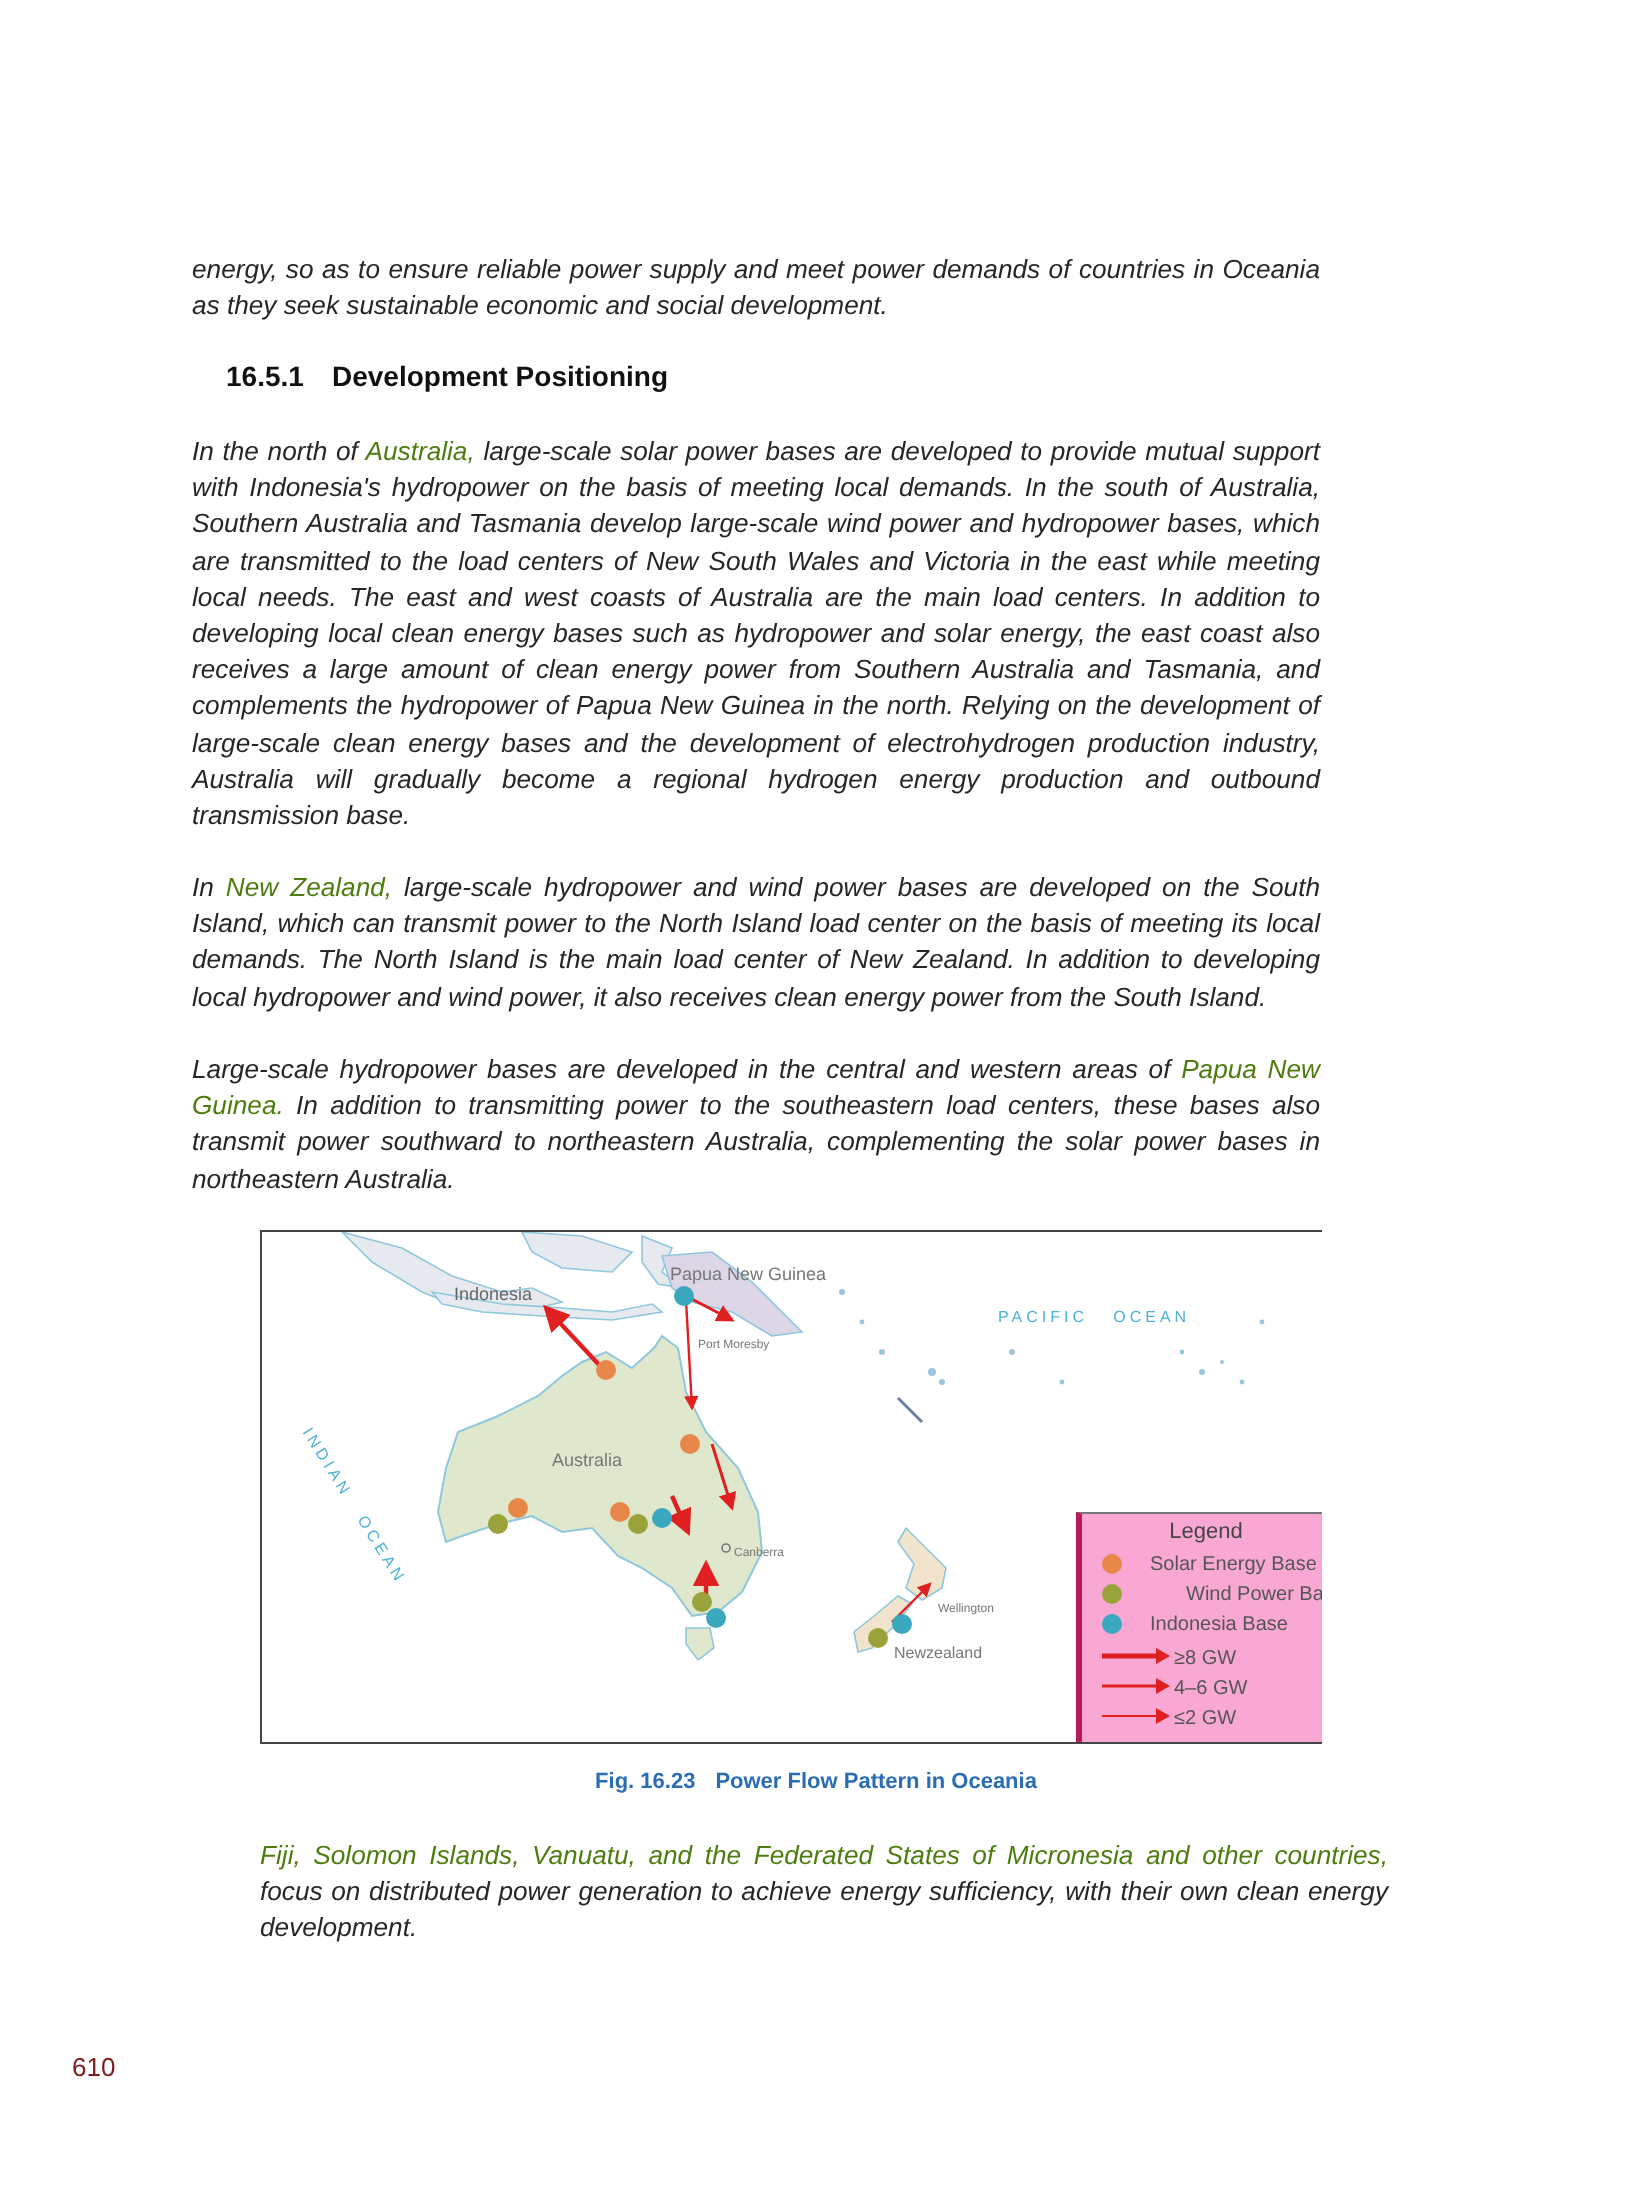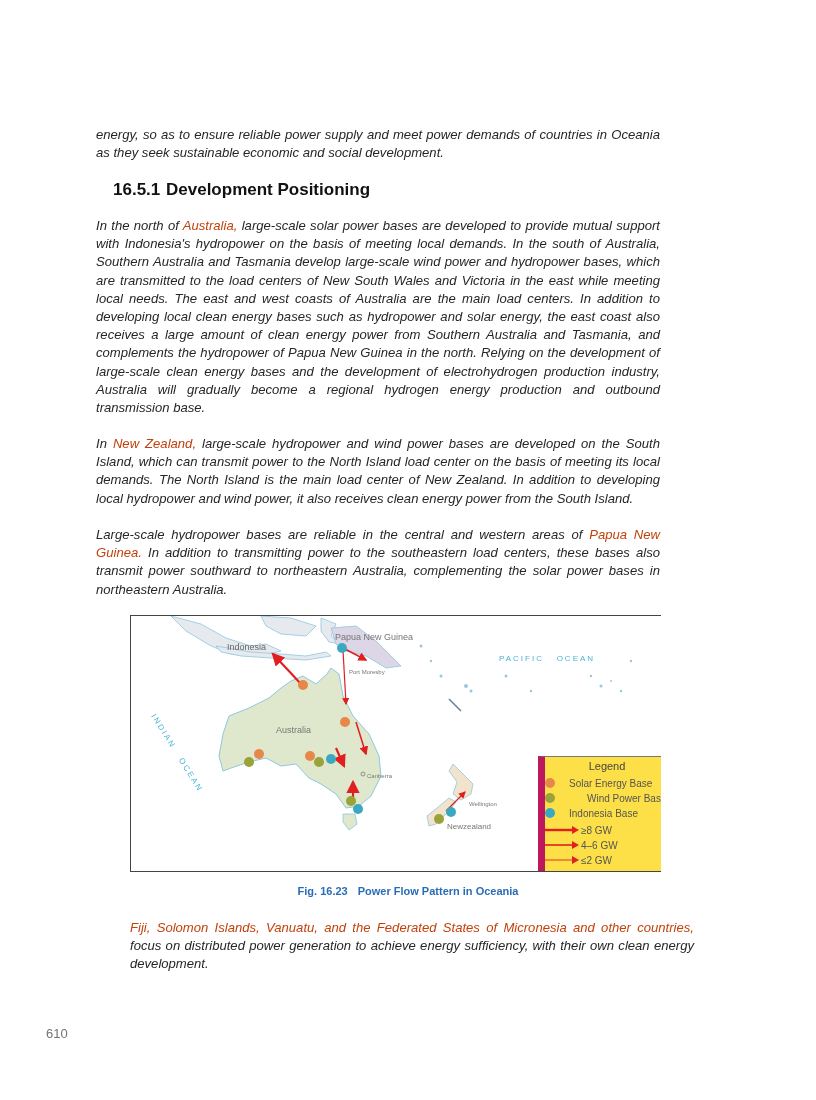--- a/index.html
+++ b/index.html
@@ -1,53 +1,53 @@
 <!DOCTYPE html>
 <html><head>
 <meta charset="utf-8">
 <style>
   html, body { margin: 0; padding: 0; background: #ffffff; }
   body { width: 816px; height: 1100px; position: relative; overflow: hidden;
          font-family: "Liberation Sans", sans-serif; color: #222; }
   .para { position: absolute; left: 96px; width: 564px; font-size: 13.1px;
           line-height: 18.2px; text-align: justify; color: #262626; margin: 0; font-style: italic; }
-  .para b { font-weight: normal; color: #c2410c; }
-  .heading { position: absolute; left: 113px; top: 180px; font-size: 17px;
+  .para b { font-weight: normal; color: #4d7c0f; }
+  .heading { position: absolute; left: 113px; top: 180px; font-size: 14px;
              font-weight: bold; color: #111; margin: 0; }
   .heading .num { display: inline-block; width: 53px; }
   .figure { position: absolute; left: 130px; top: 615px; width: 530px; height: 255px;
             border: 1px solid #444; border-right: none; background: #fff; overflow: hidden; }
   .caption { position: absolute; left: 0; width: 816px; top: 885px; text-align: center;
              font-size: 11px; font-weight: bold; color: #2a6db5; }
   .caption .lbl { margin-right: 10px; }
-  .pagenum { position: absolute; left: 46px; top: 1026px; font-size: 13px; color: #737373; }
+  .pagenum { position: absolute; left: 36px; top: 1026px; font-size: 13px; color: #7f1d1d; }
   .legend { position: absolute; left: 407px; top: 140px; width: 124px; height: 116px;
-            background: #fde047; border-left: 7px solid #be185d; border-top: 1px solid #777; padding-left: 28px; }
+            background: #f9a8d4; border-left: 3px solid #be185d; border-top: 1px solid #777; padding-left: 28px; }
   .legend-title { position: absolute; top: 3px; left: 0; width: 124px; text-align: center;
                   font-size: 11px; color: #444; }
-  .legend-row { position: absolute; left: 0; font-size: 10px; color: #555; height: 12px;
-                display: flex; align-items: center; }
+  .legend-row { position: absolute; left: 10px; font-size: 10px; color: #555; height: 12px;
+                display: flex; }
   .legend-row .dot { width: 10px; height: 10px; border-radius: 50%; margin-right: 14px; }
   .legend-row .arrow { margin-right: 2px; }
   svg text { font-family: "Liberation Sans", sans-serif; }
 </style>
 </head>
 <body>
 
 <p class="para" style="top:126px;">energy, so as to ensure reliable power supply and meet power demands of countries in Oceania as they seek sustainable economic and social development.</p>
 
 <h3 class="heading">
   <span class="num">16.5.1</span><span>Development Positioning</span>
 </h3>
 
 <p class="para" style="top:217px;"><span>In the north of </span><b>Australia,</b><span> large-scale solar power bases are developed to provide mutual support with Indonesia's hydropower on the basis of meeting local demands. In the south of Australia, Southern Australia and Tasmania develop large-scale wind power and hydropower bases, which are transmitted to the load centers of New South Wales and Victoria in the east while meeting local needs. The east and west coasts of Australia are the main load centers. In addition to developing local clean energy bases such as hydropower and solar energy, the east coast also receives a large amount of clean energy power from Southern Australia and Tasmania, and complements the hydropower of Papua New Guinea in the north. Relying on the development of large-scale clean energy bases and the development of electrohydrogen production industry, Australia will gradually become a regional hydrogen energy production and outbound transmission base.</span></p>
 
 <p class="para" style="top:435px;"><span>In </span><b>New Zealand,</b><span> large-scale hydropower and wind power bases are developed on the South Island, which can transmit power to the North Island load center on the basis of meeting its local demands. The North Island is the main load center of New Zealand. In addition to developing local hydropower and wind power, it also receives clean energy power from the South Island.</span></p>
 
-<p class="para" style="top:526px;"><span>Large-scale hydropower bases are reliable in the central and western areas of </span><b>Papua New Guinea.</b><span> In addition to transmitting power to the southeastern load centers, these bases also transmit power southward to northeastern Australia, complementing the solar power bases in northeastern Australia.</span></p>
+<p class="para" style="top:526px;"><span>Large-scale hydropower bases are developed in the central and western areas of </span><b>Papua New Guinea.</b><span> In addition to transmitting power to the southeastern load centers, these bases also transmit power southward to northeastern Australia, complementing the solar power bases in northeastern Australia.</span></p>
 
 <div class="figure">
   <svg width="530" height="255" viewBox="0 0 530 255">
     <defs>
       <marker id="ah" markerWidth="6" markerHeight="6" refX="5" refY="3" orient="auto">
         <path d="M0,0 L6,3 L0,6 z" fill="#e02020"></path>
       </marker>
     </defs>
 
     <g fill="#e6eaee" stroke="#8fc7de" stroke-width="0.8">

